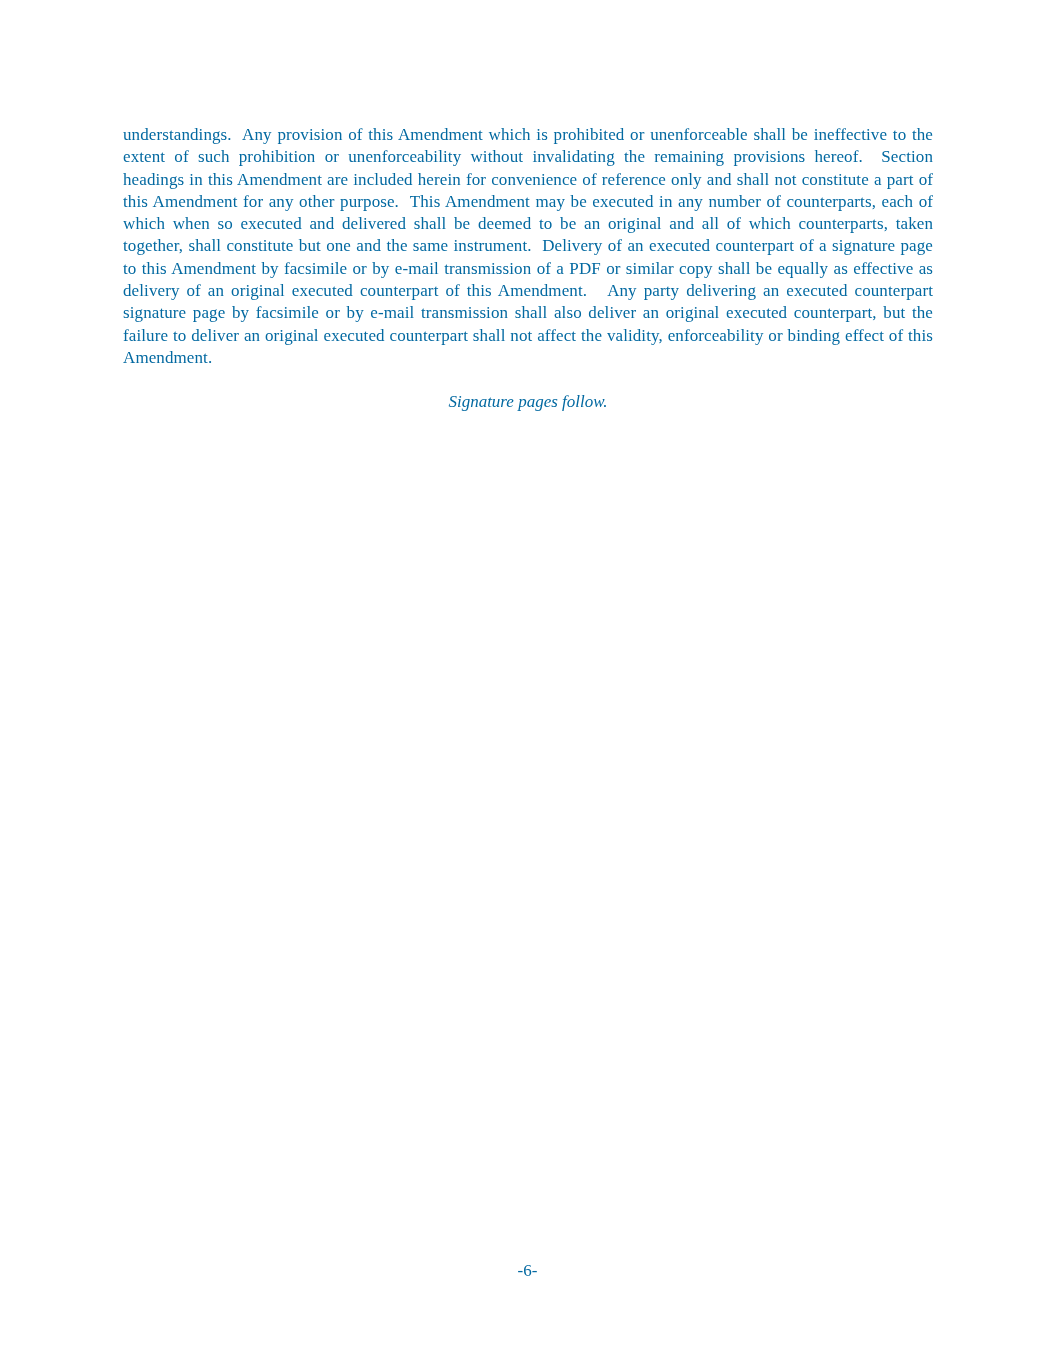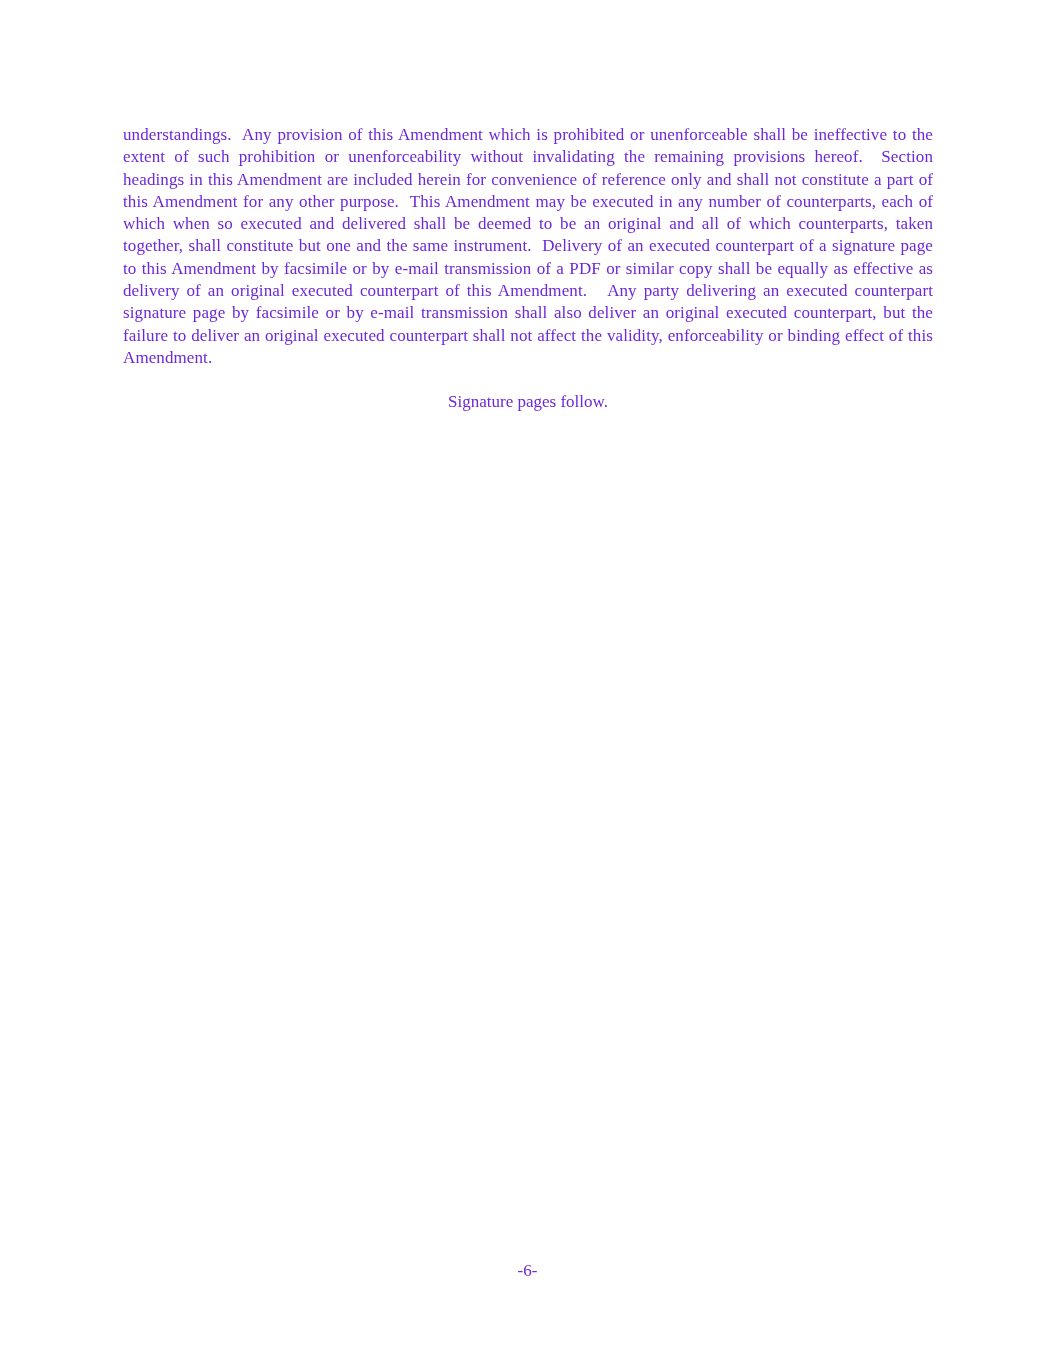--- a/index.html
+++ b/index.html
@@ -6,21 +6,21 @@
     margin: 0;
     padding: 0;
     background: #ffffff;
   }
   .page {
     position: relative;
     width: 1055px;
     height: 1323px;
     background: #ffffff;
     font-family: "Liberation Serif", "DejaVu Serif", serif;
-    color: #6d28d9;
+    color: #0369a1;
     overflow: hidden;
   }
   .text-block {
     position: absolute;
     left: 123px;
     top: 124px;
     width: 810px;
   }
   .body-paragraph {
     margin: 0;
@@ -29,20 +29,21 @@
     text-align: justify;
     white-space: pre-wrap;
     letter-spacing: 0.1px;
   }
   .signature-note {
     margin: 0;
     margin-top: 22px;
     font-size: 17px;
     line-height: 22.3px;
     text-align: center;
+    font-style: italic;
   }
   .page-number {
     position: absolute;
     left: 0;
     right: 0;
     top: 1260px;
     margin: 0;
     font-size: 17px;
     line-height: 22px;
     text-align: center;

